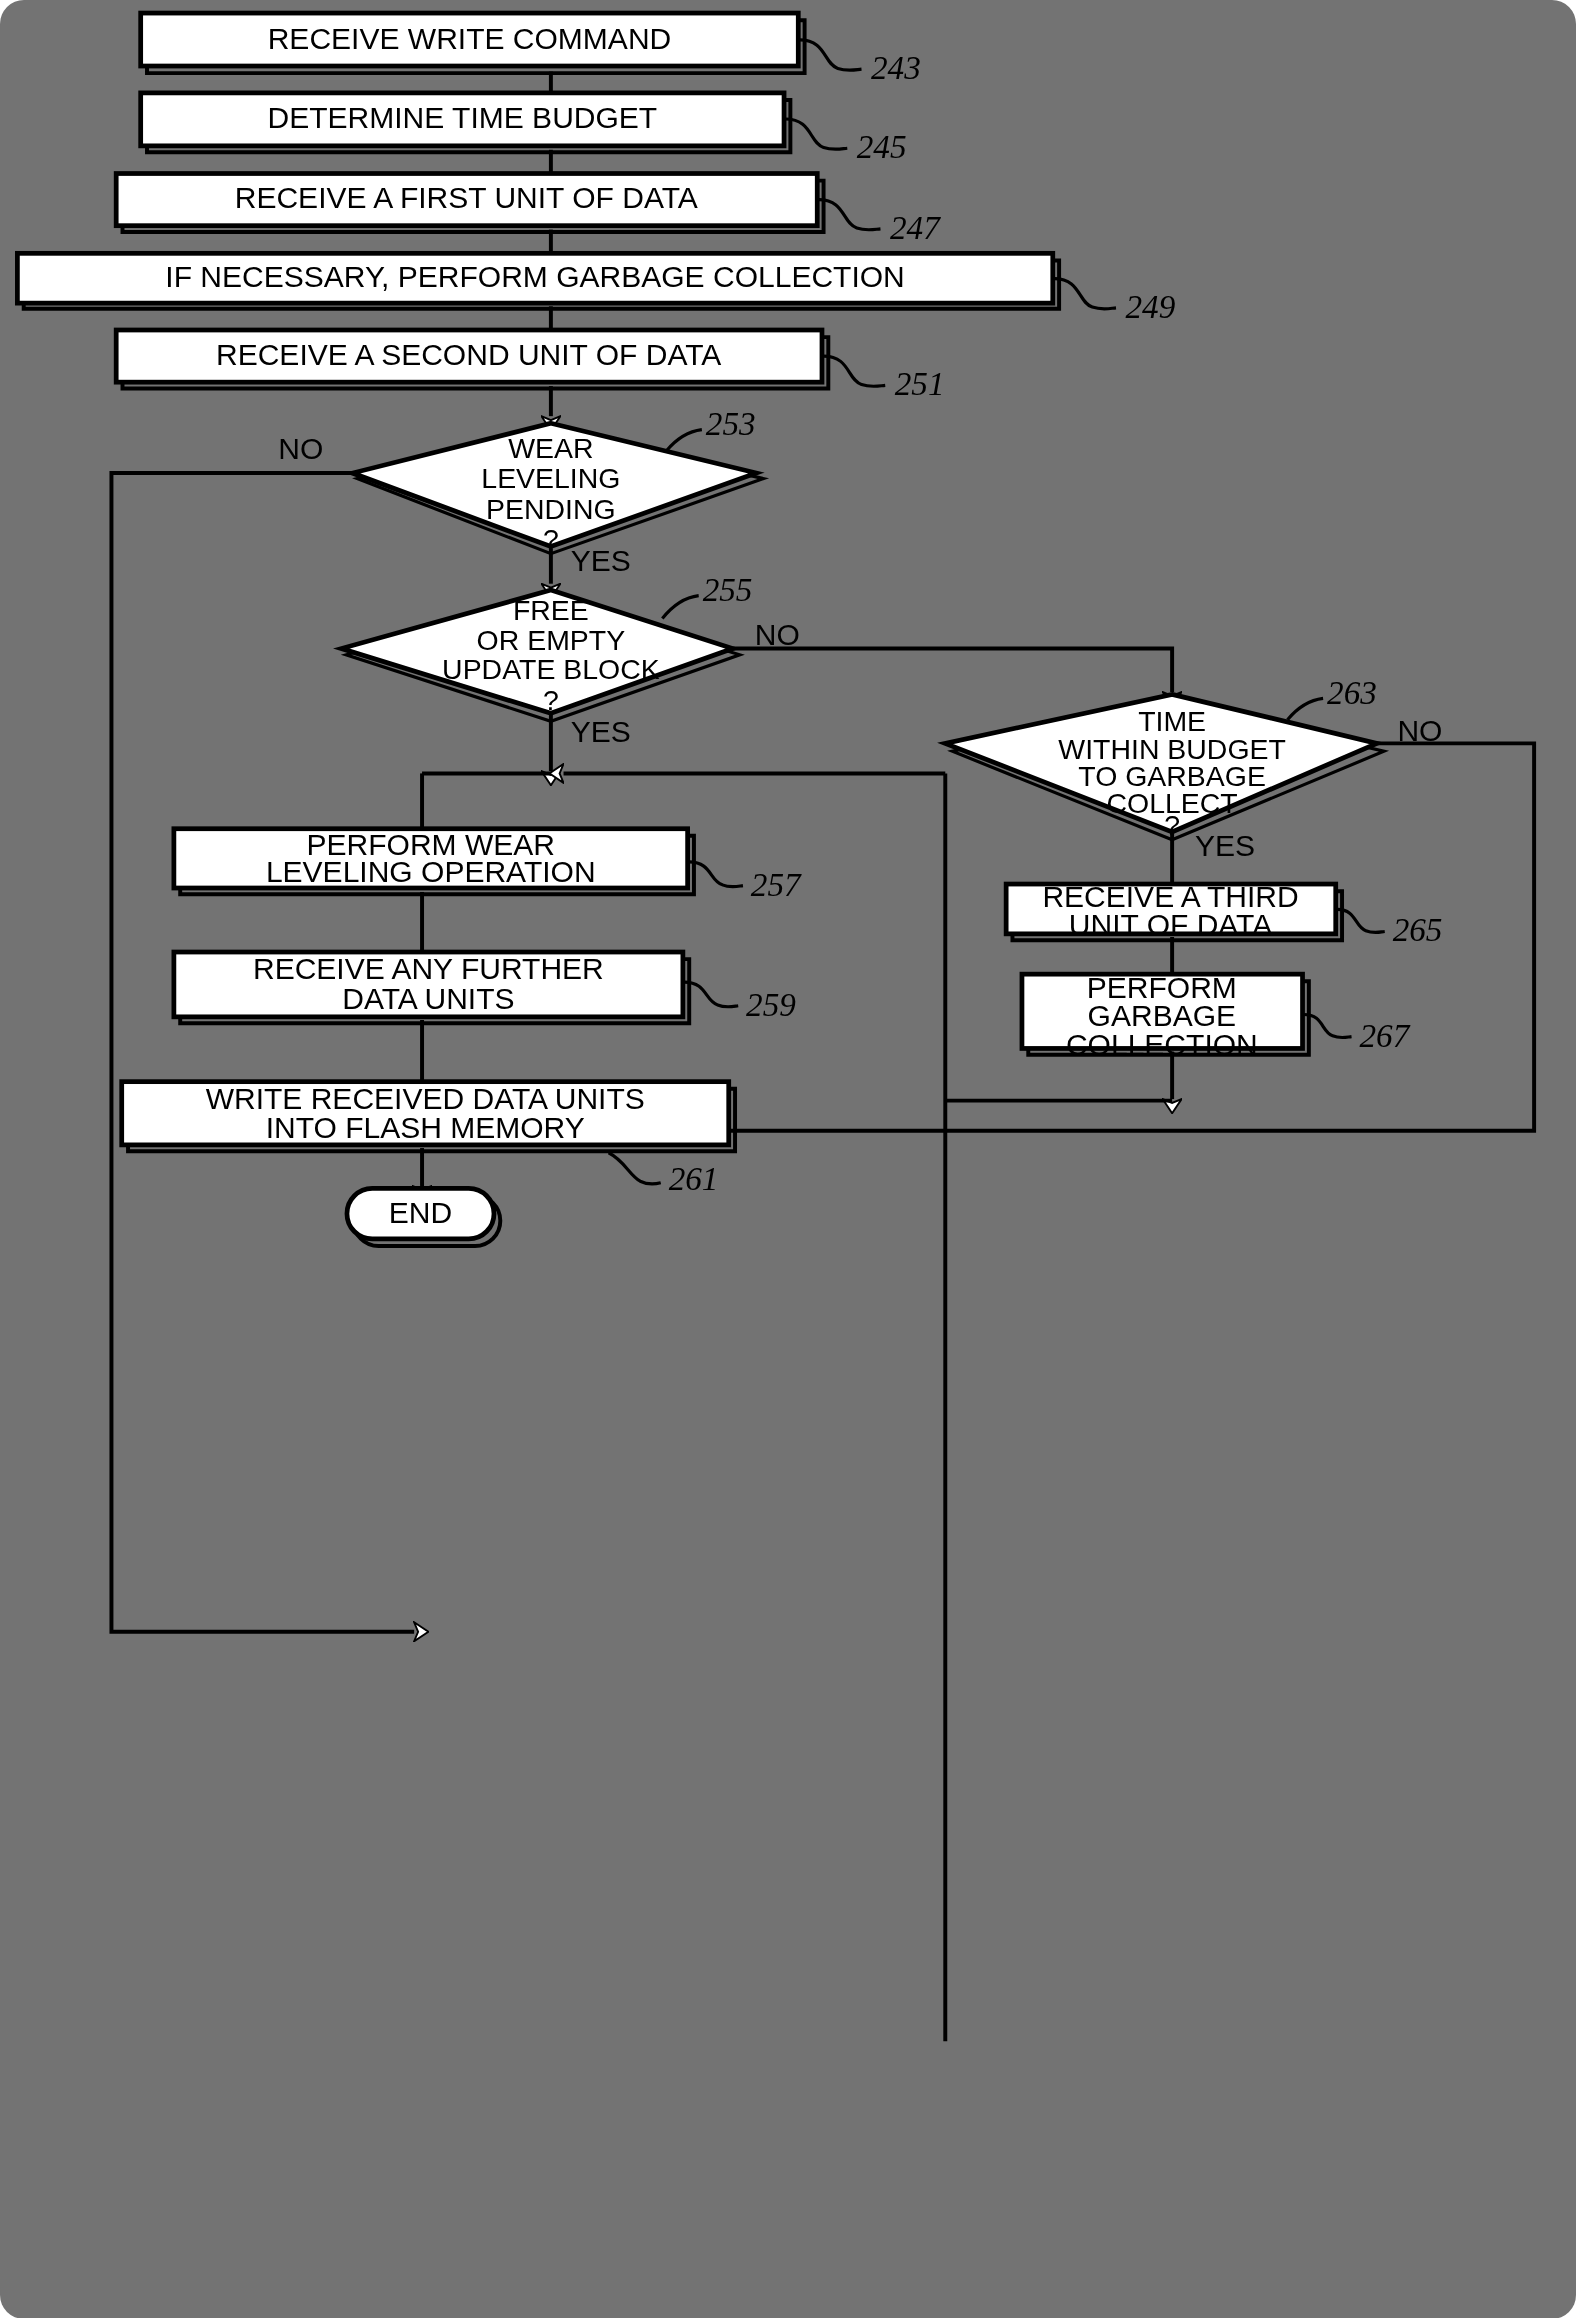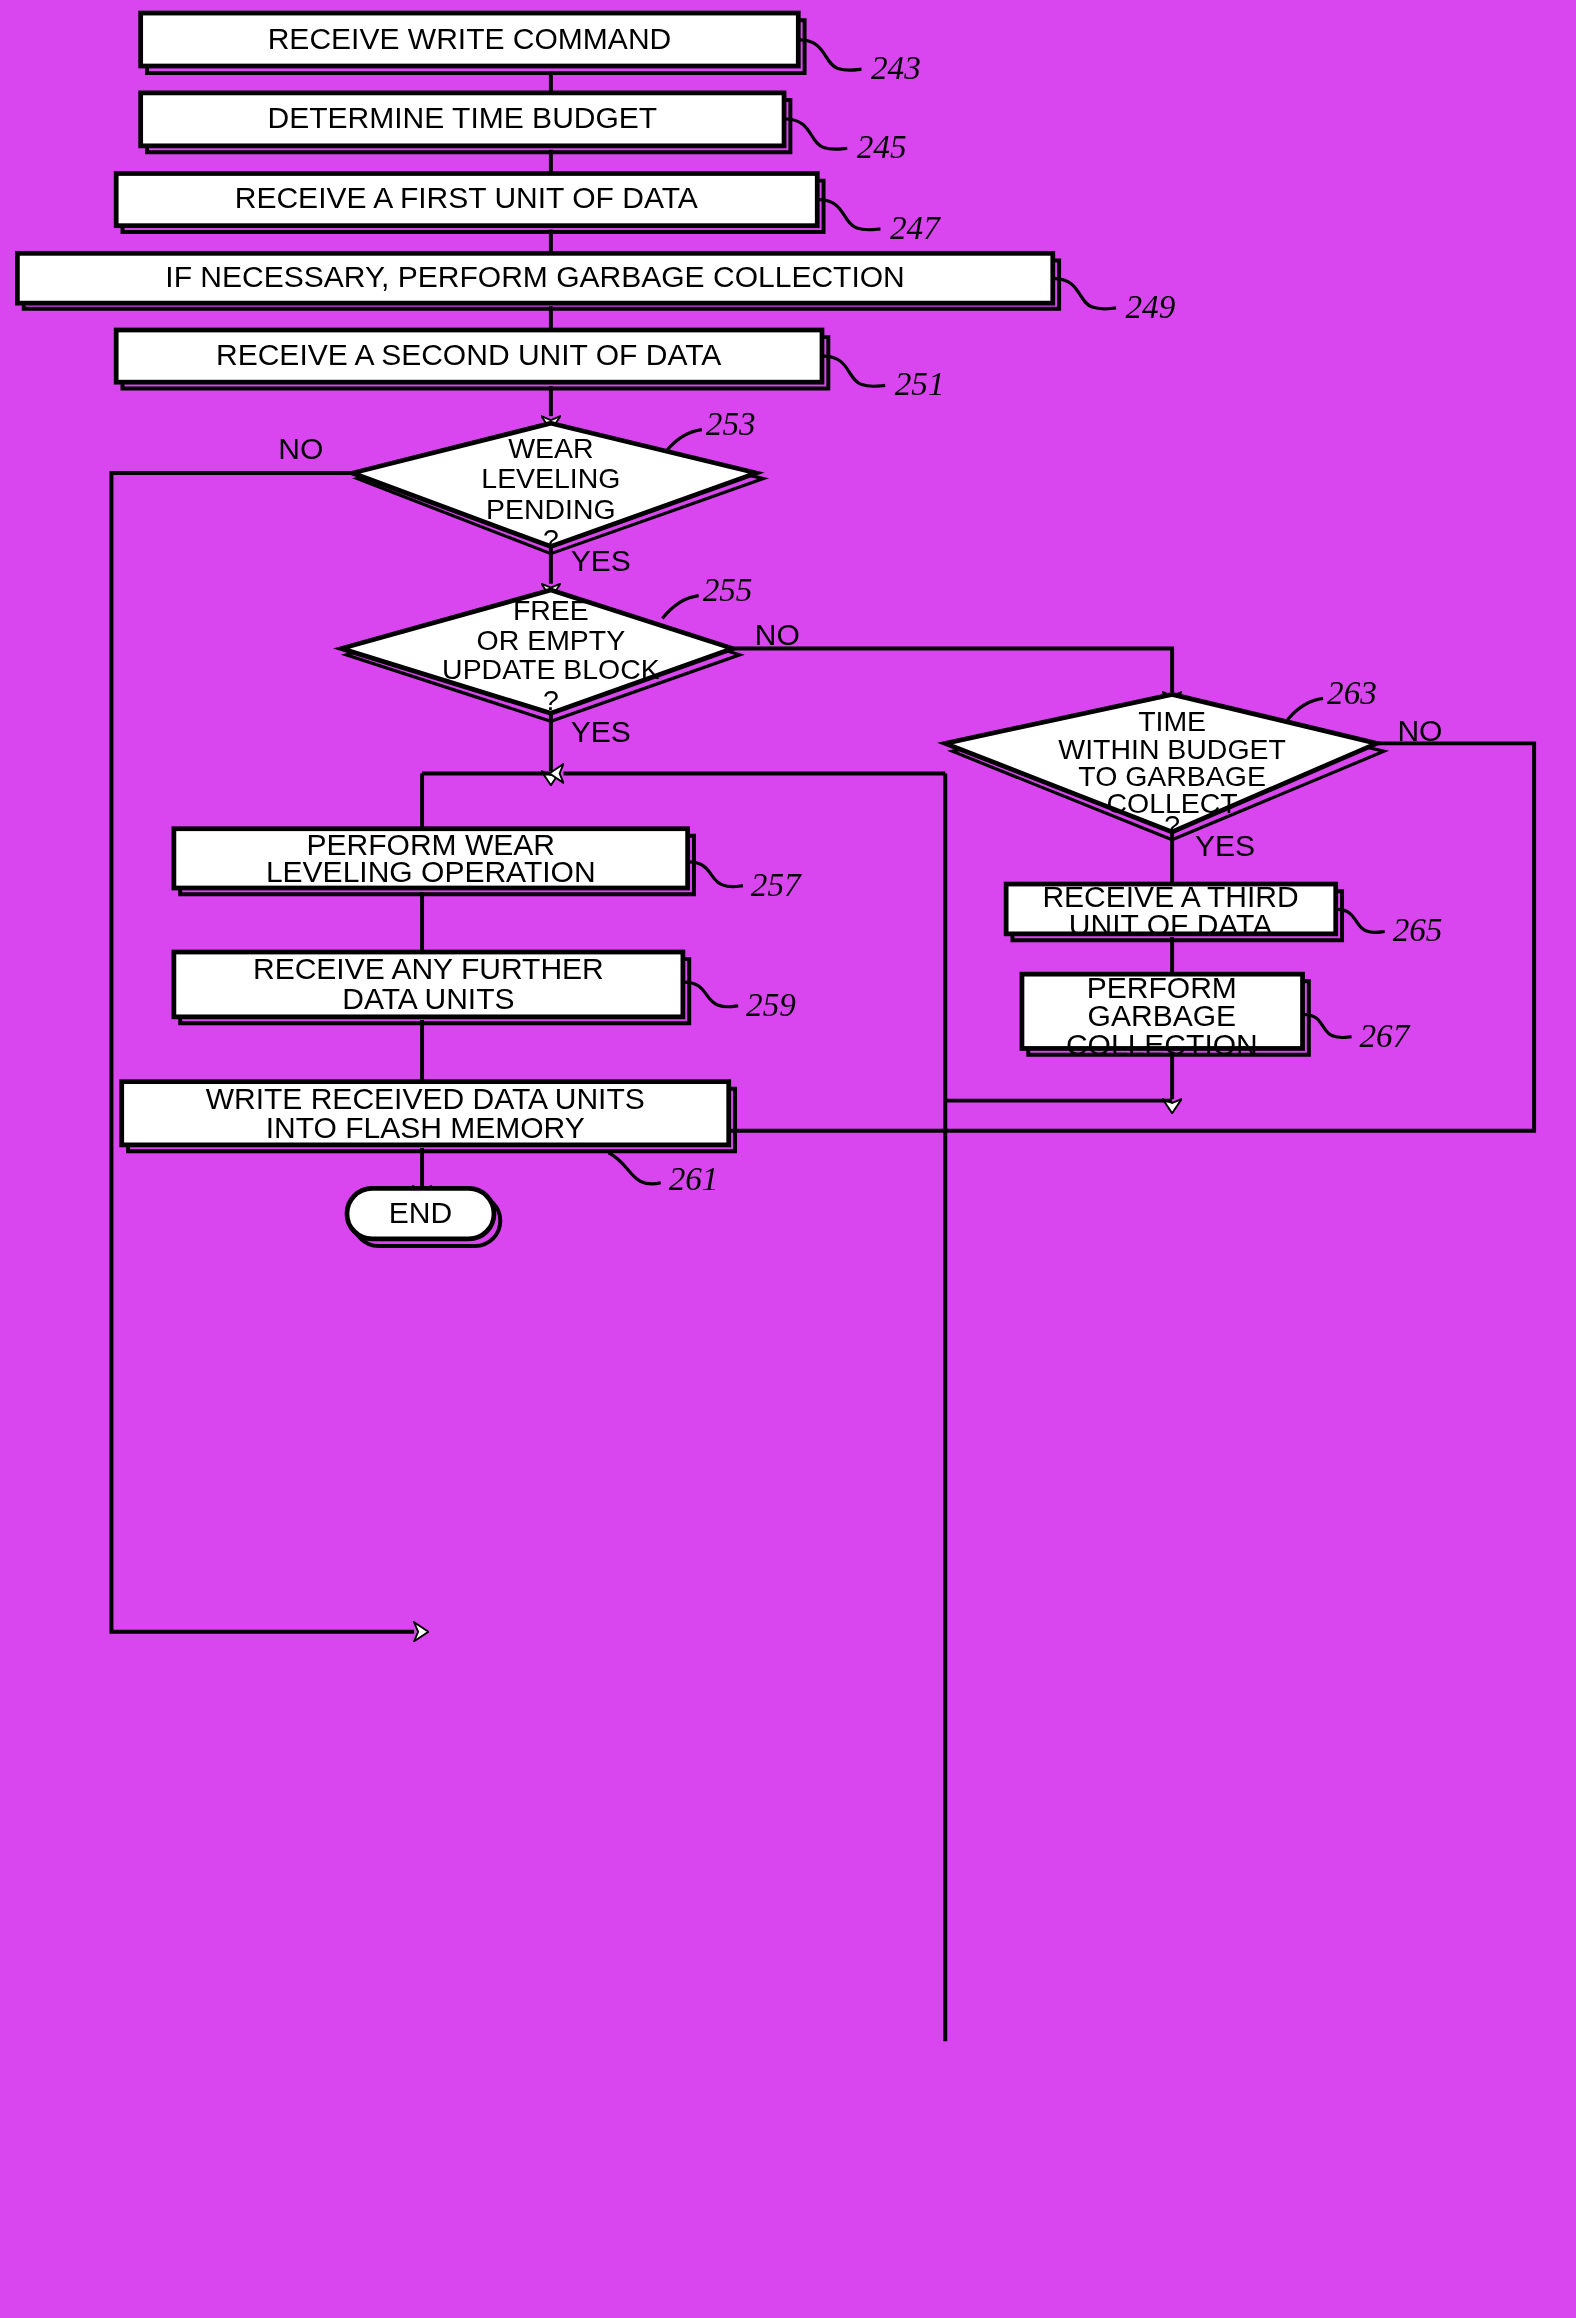--- a/index.html
+++ b/index.html
@@ -1,17 +1,17 @@
 <!DOCTYPE html>
 <html style="font-size:12.6px"><head>
 <meta charset="utf-8">
 <style>
   html,body{margin:0;padding:0;background:#ffffff;}
   body{width:1576px;height:2319px;overflow:hidden;font-family:"Liberation Sans",sans-serif;}
-  #stage{position:relative;width:1576px;height:2319px;background:#d946ef;}
+  #stage{position:relative;width:1576px;height:2319px;background:#737373;border-radius:24px;}
   svg{display:block;}
   .shape-fill{fill:#ffffff;}
   .stroke{stroke:#000000;fill:none;}
   .lbl{font-family:"Liberation Sans",sans-serif;font-size:38px;fill:#000;text-anchor:middle;dominant-baseline:middle;letter-spacing:0px;}
   .lbl-sm{font-family:"Liberation Sans",sans-serif;font-size:36px;fill:#000;text-anchor:middle;dominant-baseline:middle;}
   .refnum{font-family:"Liberation Serif",serif;font-style:italic;font-size:42px;fill:#000;dominant-baseline:middle;}
   .yn{font-family:"Liberation Sans",sans-serif;font-size:38px;fill:#000;dominant-baseline:middle;}
 </style>
 </head>
 <body>

